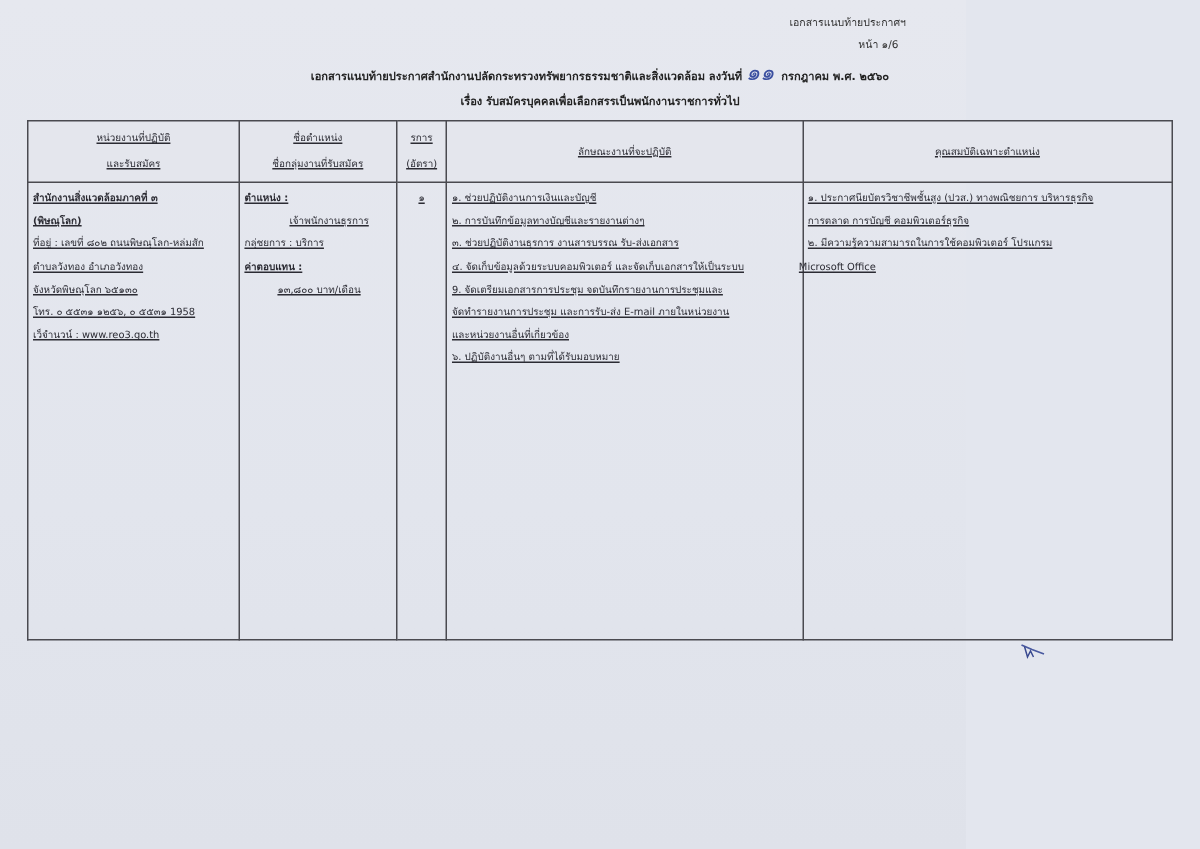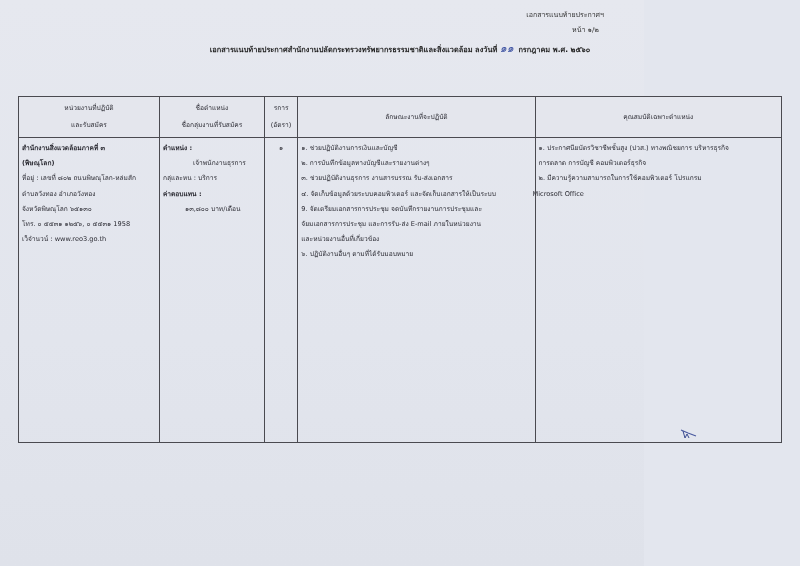--- a/index.html
+++ b/index.html
@@ -9,52 +9,53 @@
     font-family:"DejaVu Sans", sans-serif;
     color:#2b2b33;
     position:relative;
   }
   .page { position:absolute; left:0; top:0; width:644px; height:566px;
     background:linear-gradient(180deg,#e6e8ef 0%,#e2e5ed 60%,#dfe2ea 100%); }
   .corner { position:absolute; right:40px; top:8px; text-align:right; font-size:7px; line-height:15px; color:#333; }
   .corner .pg { margin-right:5px; }
   .titles { position:absolute; left:0; width:800px; top:40px; text-align:center; font-size:7.4px; line-height:17px; color:#222; }
   .titles .t1 b, .titles .t2, .titles .t3 { font-weight:bold; }
-  .titles .date-num { font-style:italic; color:#3a4fa0; font-weight:normal; font-size:11px; }
+  .titles .date-num { font-style:italic; color:#3a4fa0; font-weight:normal; font-size:15px; }
   table.main {
-    position:absolute; left:18px; top:96px;
+    position:absolute; left:18px; top:80px;
     border-collapse:collapse; width:764px;
-    font-size:6.6px; color:#2b2b33;
+    font-size:6.6px; color:#2b2b33;text-decoration:underline;
   }
   table.main th, table.main td { border:1px solid #4a4a50; vertical-align:top; }
   table.main th { font-weight:normal; text-align:center; height:38px; vertical-align:middle; line-height:17px; background:#e4e6ed; }
   table.main td { height:298px; padding:3px 3px; line-height:15.2px;margin-left:37px; }
   .c1 { width:138px; } .c2 { width:100px; } .c3 { width:27px; } .c4 { width:232px; } .c5 { width:249px; }
   .bold { font-weight:bold; }
   .indent { padding-left:30px; }
   .indent2 { padding-left:22px; }
   .center { text-align:center; }
   .sig { position:absolute; left:678px; top:427px; width:22px; height:14px; }
 </style>
 </head>
 <body>
 
 <div class="page">
 
   <div class="corner">
     <div>เอกสารแนบท้ายประกาศฯ</div>
-    <div class="pg">หน้า ๑/๒</div>
+    <div class="pg">หน้า ๑/6</div>
   </div>
 
   <div class="titles">
     <div class="t1">
       <b>เอกสารแนบท้ายประกาศสำนักงานปลัดกระทรวงทรัพยากรธรรมชาติและสิ่งแวดล้อม ลงวันที่</b>
       <span class="date-num">๑๑</span>
       &nbsp;<b>กรกฎาคม  พ.ศ. ๒๕๖๐</b>
     </div>
+    <div class="t2">เรื่อง รับสมัครบุคคลเพื่อเลือกสรรเป็นพนักงานราชการทั่วไป</div>
   </div>
 
   <table class="main">
     <thead>
       <tr>
         <th class="c1">
           <div>หน่วยงานที่ปฏิบัติ</div>
           <div>และรับสมัคร</div>
         </th>
         <th class="c2">
@@ -76,32 +77,32 @@
           <div class="bold">(พิษณุโลก)</div>
           <div>ที่อยู่ : เลขที่ ๘๐๒ ถนนพิษณุโลก-หล่มสัก</div>
           <div>ตำบลวังทอง อำเภอวังทอง</div>
           <div>จังหวัดพิษณุโลก ๖๕๑๓๐</div>
           <div>โทร. ๐ ๕๕๓๑ ๑๒๕๖, ๐ ๕๕๓๑ 1958</div>
           <div>เว็จำนวน์ : www.reo3.go.th</div>
         </td>
         <td class="c2">
           <div class="bold">ตำแหน่ง :</div>
           <div class="indent">เจ้าพนักงานธุรการ</div>
-          <div>กลุ่และหน : บริการ</div>
+          <div>กลุ่ชยการ : บริการ</div>
           <div class="bold">ค่าตอบแทน :</div>
           <div class="indent2">๑๓,๘๐๐ บาท/เดือน</div>
         </td>
         <td class="c3 center">๑</td>
         <td class="c4">
           <div>๑. ช่วยปฏิบัติงานการเงินและบัญชี</div>
           <div>๒. การบันทึกข้อมูลทางบัญชีและรายงานต่างๆ</div>
           <div>๓. ช่วยปฏิบัติงานธุรการ งานสารบรรณ รับ-ส่งเอกสาร</div>
           <div style="white-space:nowrap;">๔. จัดเก็บข้อมูลด้วยระบบคอมพิวเตอร์ และจัดเก็บเอกสารให้เป็นระบบ</div>
           <div>9. จัดเตรียมเอกสารการประชุม จดบันทึกรายงานการประชุมและ</div>
-          <div>จัยมเอกสารการประชุม และการรับ-ส่ง E-mail ภายในหน่วยงาน</div>
+          <div>จัดทำรายงานการประชุม และการรับ-ส่ง E-mail ภายในหน่วยงาน</div>
           <div>และหน่วยงานอื่นที่เกี่ยวข้อง</div>
           <div>๖. ปฏิบัติงานอื่นๆ ตามที่ได้รับมอบหมาย</div>
         </td>
         <td class="c5">
           <div>๑. ประกาศนียบัตรวิชาชีพชั้นสูง (ปวส.) ทางพณิชยการ บริหารธุรกิจ</div>
           <div>การตลาด การบัญชี คอมพิวเตอร์ธุรกิจ</div>
           <div>๒. มีความรู้ความสามารถในการใช้คอมพิวเตอร์ โปรแกรม</div>
           <div style="margin-left:-6px;">Microsoft Office</div>
         </td>
       </tr>

